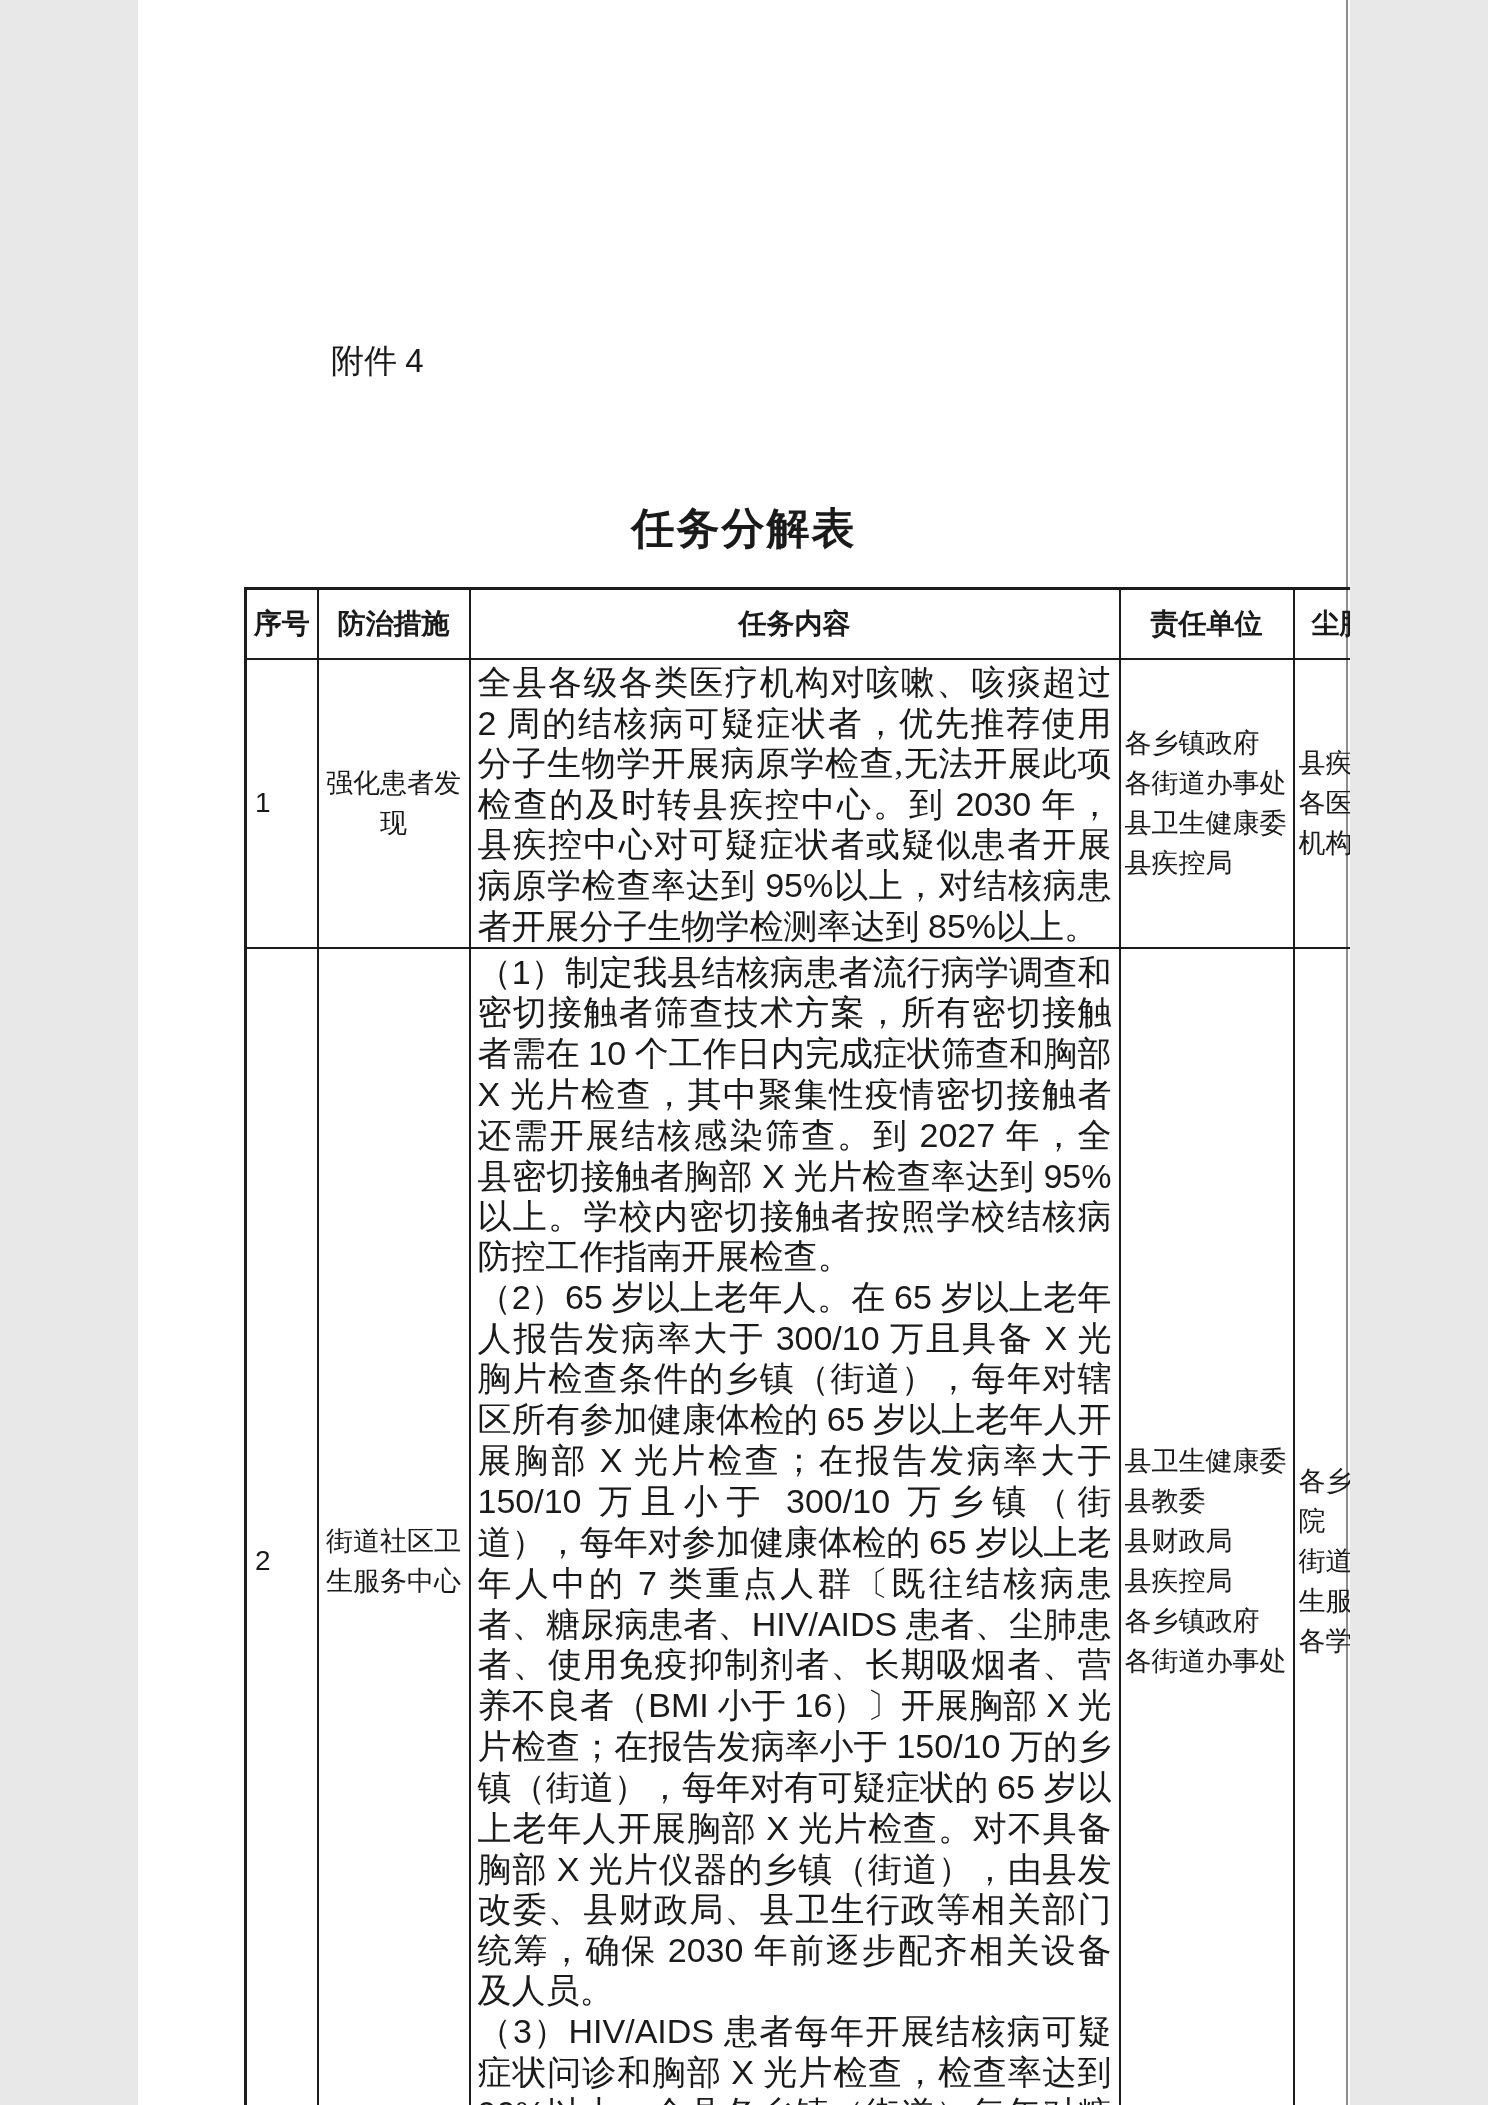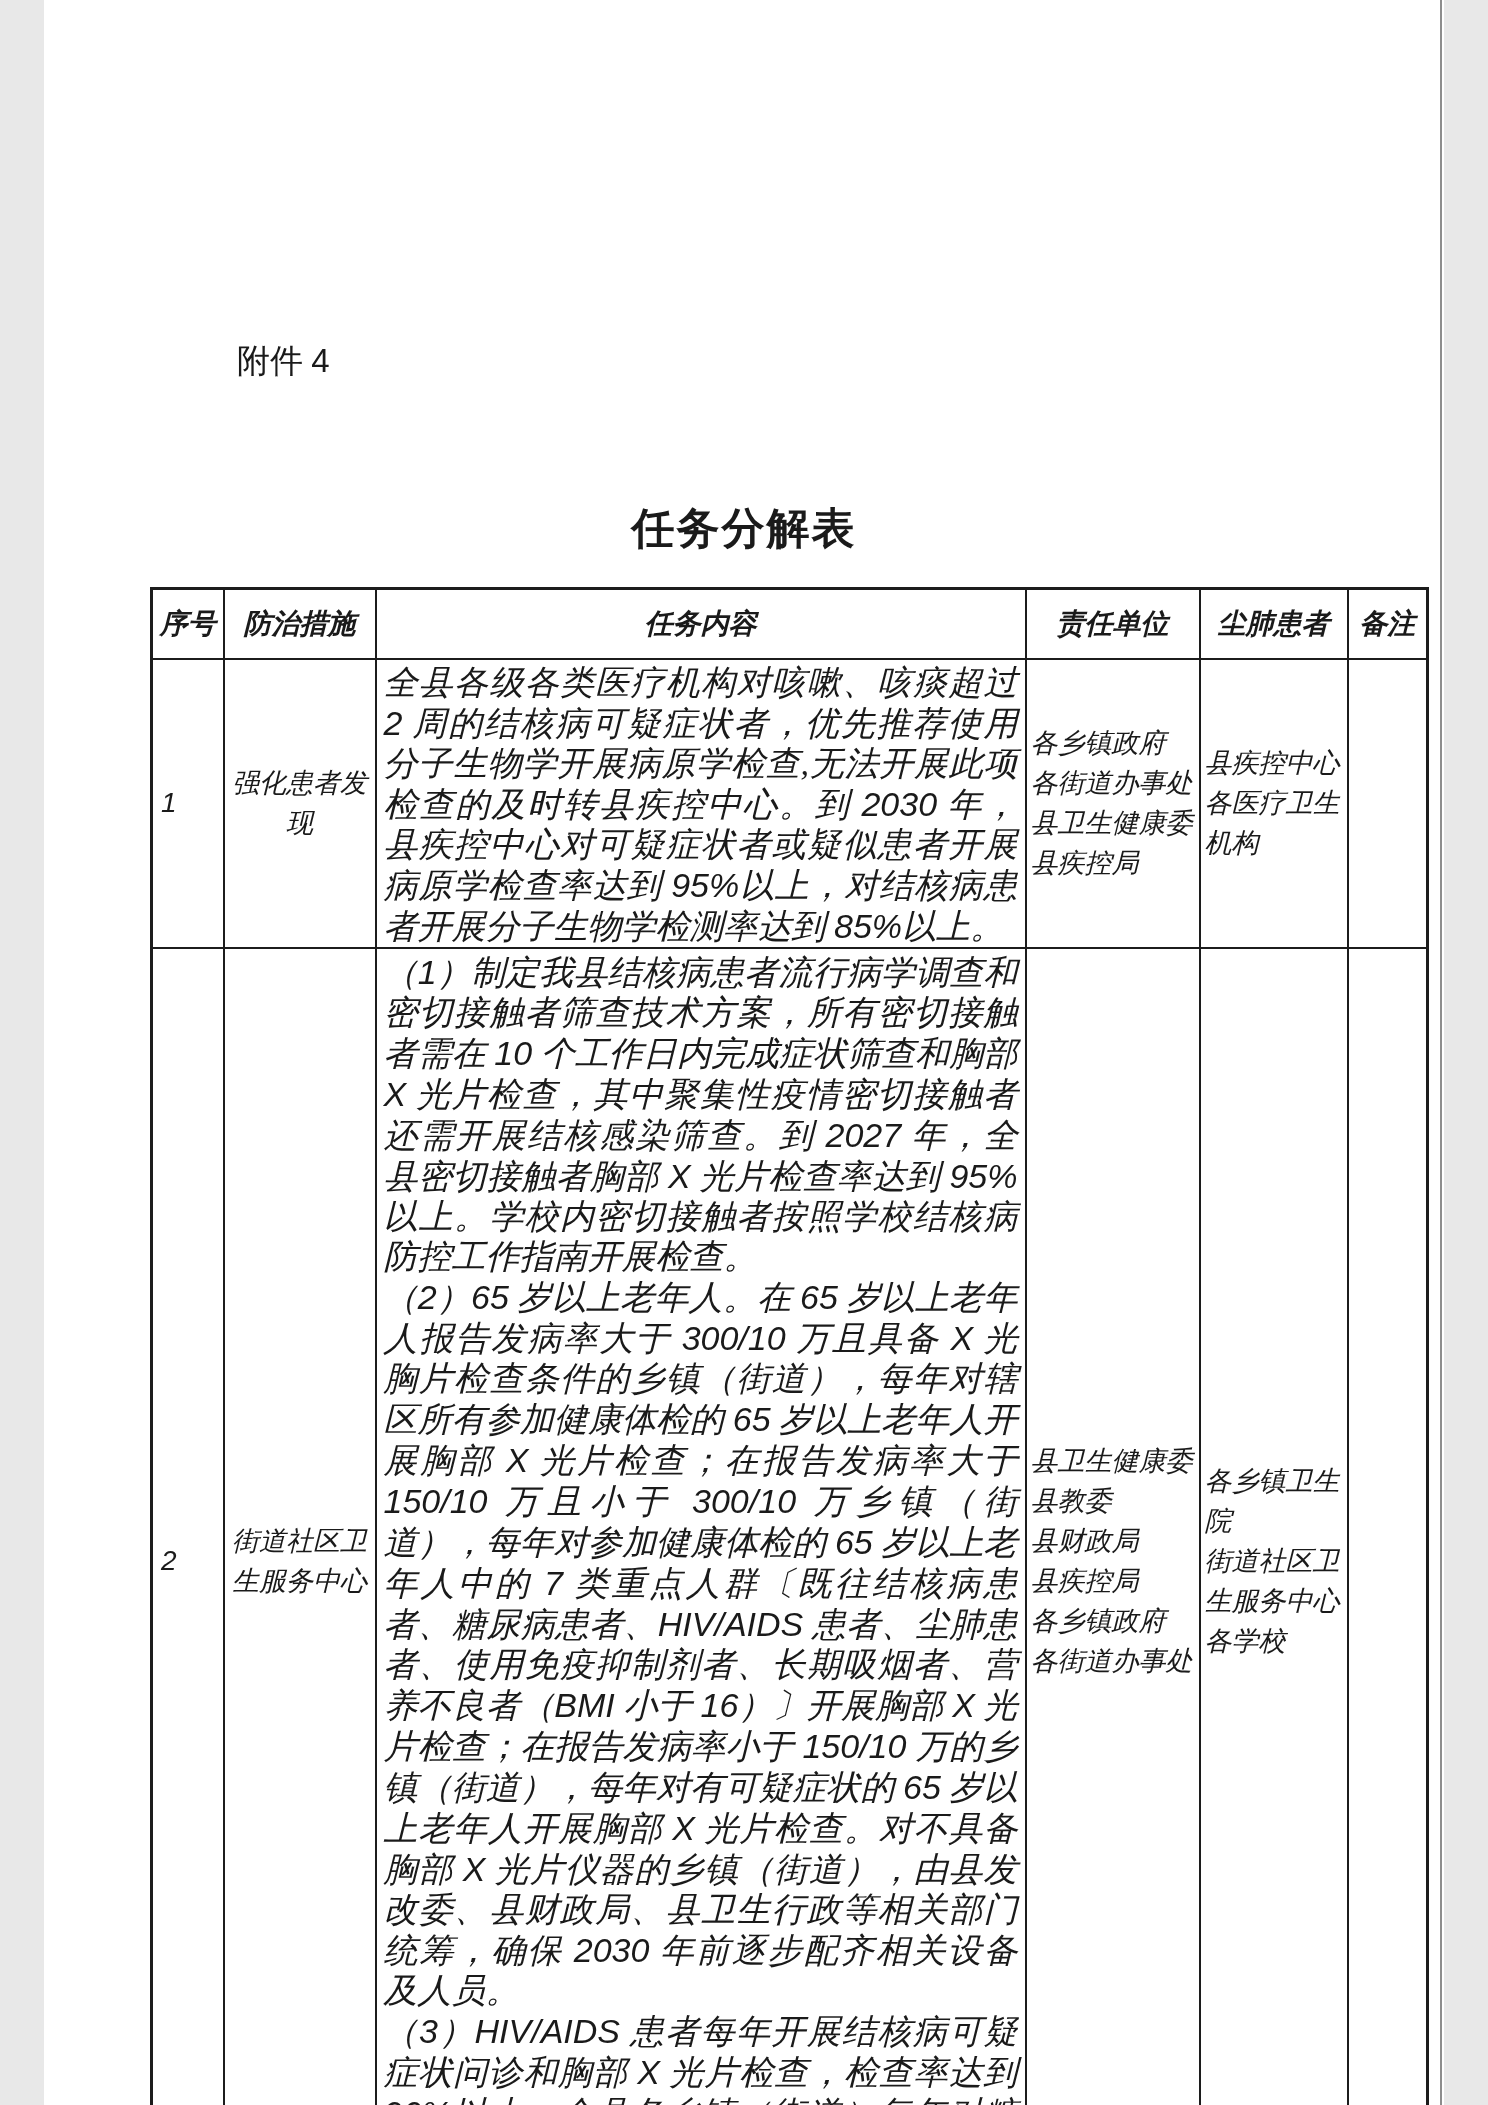--- a/index.html
+++ b/index.html
@@ -1,18 +1,18 @@
 <!DOCTYPE html>
 <html><head>
 <meta charset="utf-8">
 <style>
   html,body{margin:0;padding:0;background:#e8e8e8;}
   .page{
     position:relative;
-    width:1400px;height:2105px;
+    width:1212px;height:2105px;
     background:#ffffff;
     font-family:"Liberation Serif", serif;
     color:#1a1a1a;
     overflow:hidden;
     margin:0 auto;
   }
   
   .page .scan-edge{
     position:absolute;top:0;bottom:0;right:2px;width:2px;
     background:#8d8d8d;
@@ -34,21 +34,20 @@
     letter-spacing:2px;
   }
   table.task-table{
     position:absolute;left:106px;top:587px;
     width:1276px;
     border-collapse:collapse;table-layout:fixed;
     border:3px solid #1c1c1c;
   }
   table.task-table th, table.task-table td{
     border:2px solid #1c1c1c;
-    font-style:italic;
   }
   table.task-table thead tr{height:70px;}
   table.task-table th{
     font-size:28px;font-weight:bold;
     text-align:center;vertical-align:middle;
     padding:0 2px;
   }
   tr.row-1{height:245px;}
   tr.row-2{height:926px;}
   td.c-idx{

